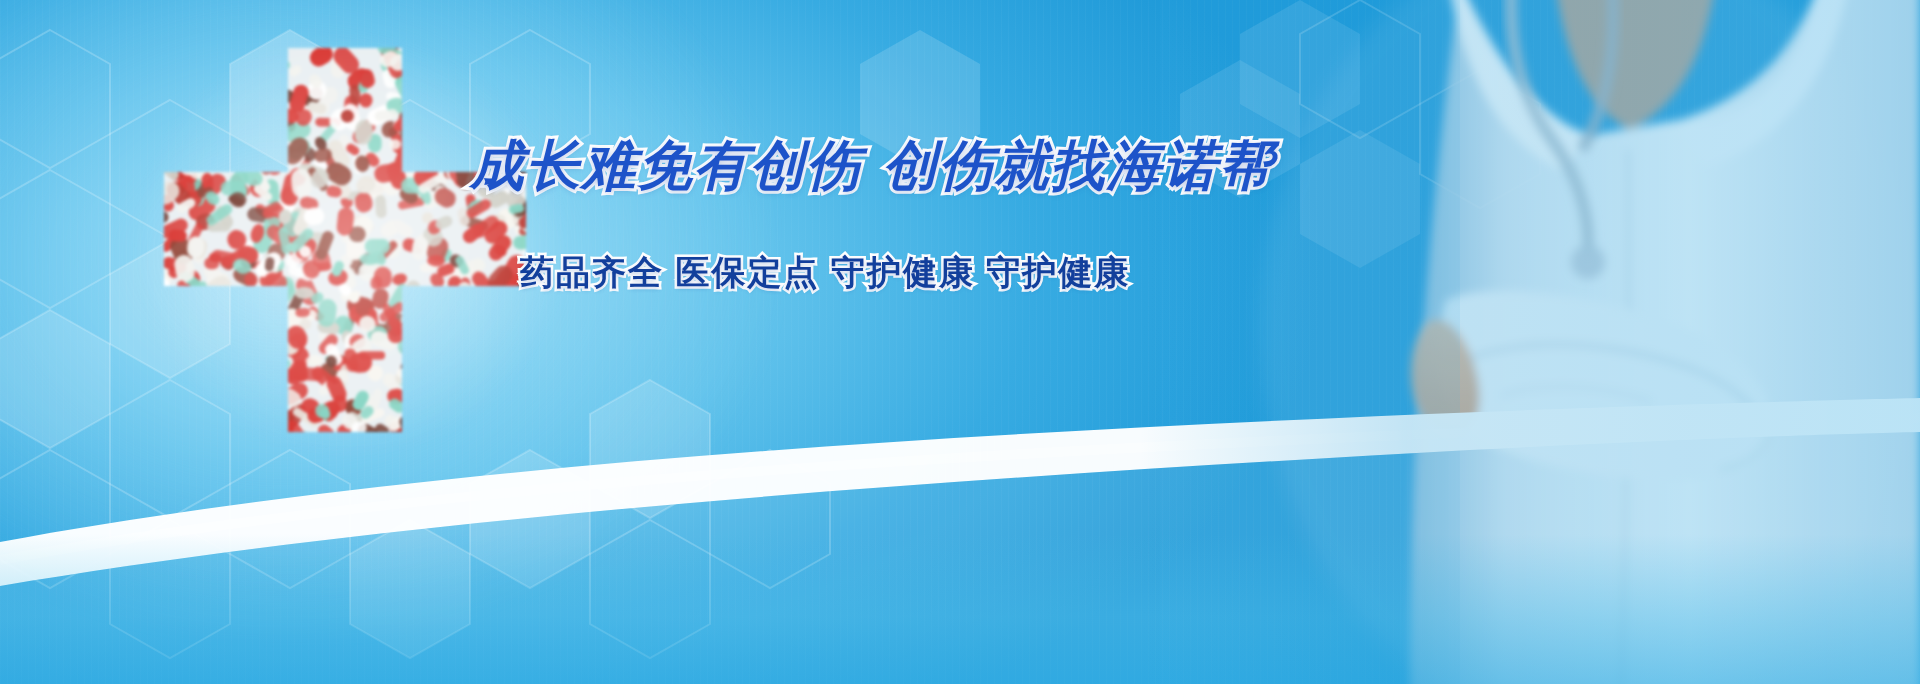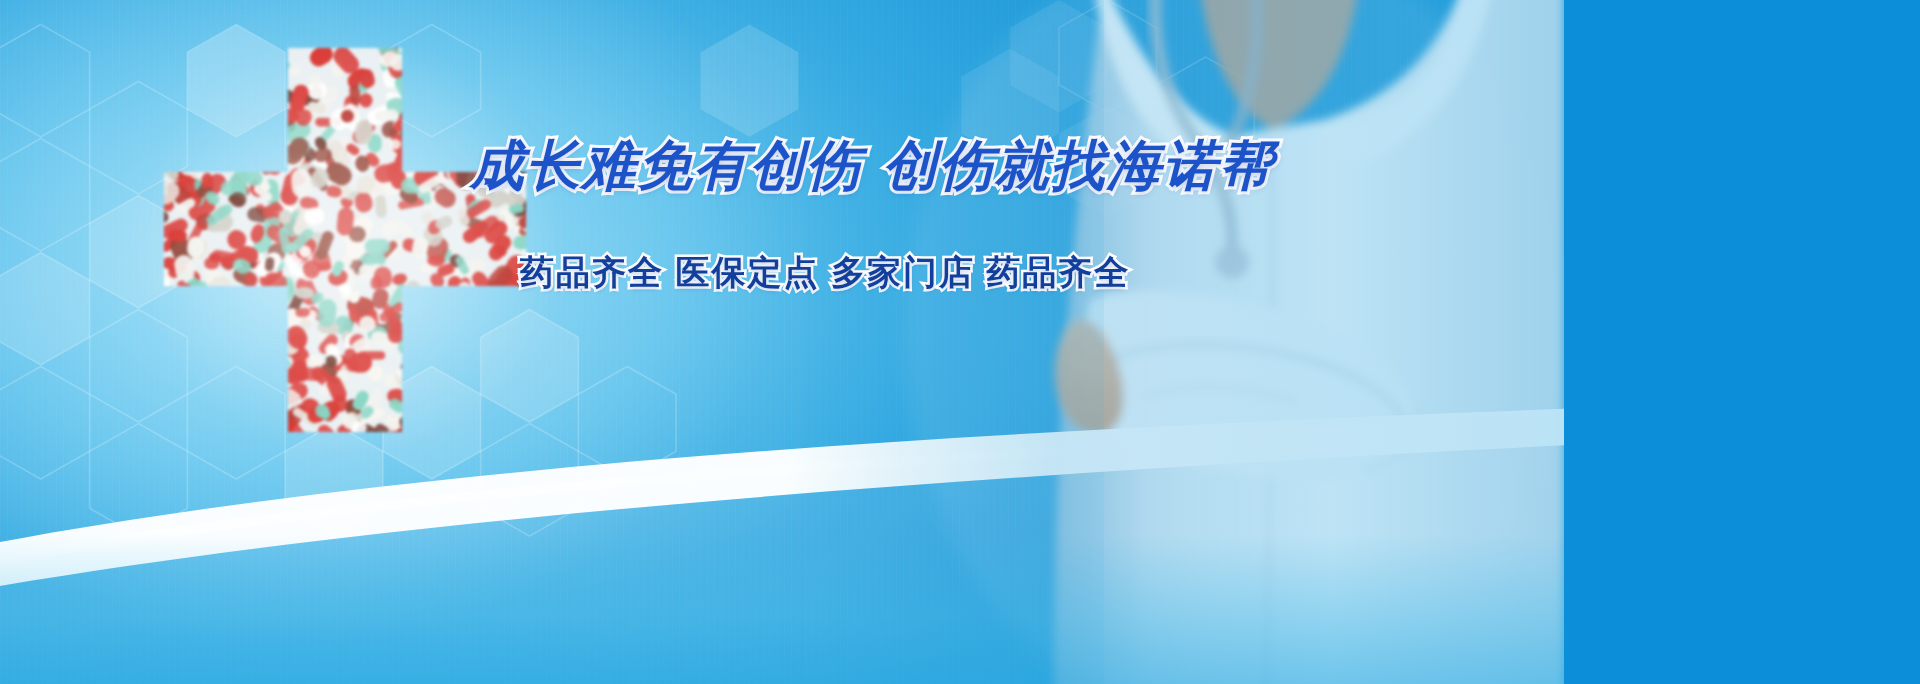--- a/index.html
+++ b/index.html
@@ -1,17 +1,17 @@
 <!DOCTYPE html>
 <html><head>
 <meta charset="utf-8">
 <style>
   html,body{margin:0;padding:0;background:#0c8fd8;}
   #stage{
-    position:relative;width:1564px;height:684px;overflow:hidden;
+    position:relative;width:1920px;height:684px;overflow:hidden;
     font-family:"Liberation Sans","DejaVu Sans",sans-serif;
     background:#fef9c3;
     text-decoration:underline;
   }
   
   .bg-base{
     position:absolute;inset:0;
     background:
       radial-gradient(ellipse 900px 520px at 22% 40%, #8fd6f2 0%, #62c3ec 38%, #37abe2 68%, #1e99d8 100%),
       linear-gradient(100deg,#1fa0dc 0%,#3cb0e6 22%,#5cc2ee 46%,#39ade4 70%,#1a93d4 100%);
@@ -1122,17 +1122,17 @@
   </svg>
 
   <div class="bottom-tint"></div>
   <div class="bg-right-wash"></div>
 
   <div class="headline">
     <span class="txt">成长难免有创伤 创伤就找海诺帮</span>
   </div>
 
   <div class="subtitle">
-    <span class="txt">药品齐全  医保定点  多家门店  药品齐全</span>
+    <span class="txt">药品齐全  医保定点  守护健康  守护健康</span>
   </div>
 
 
 </div>
 
 </body></html>

